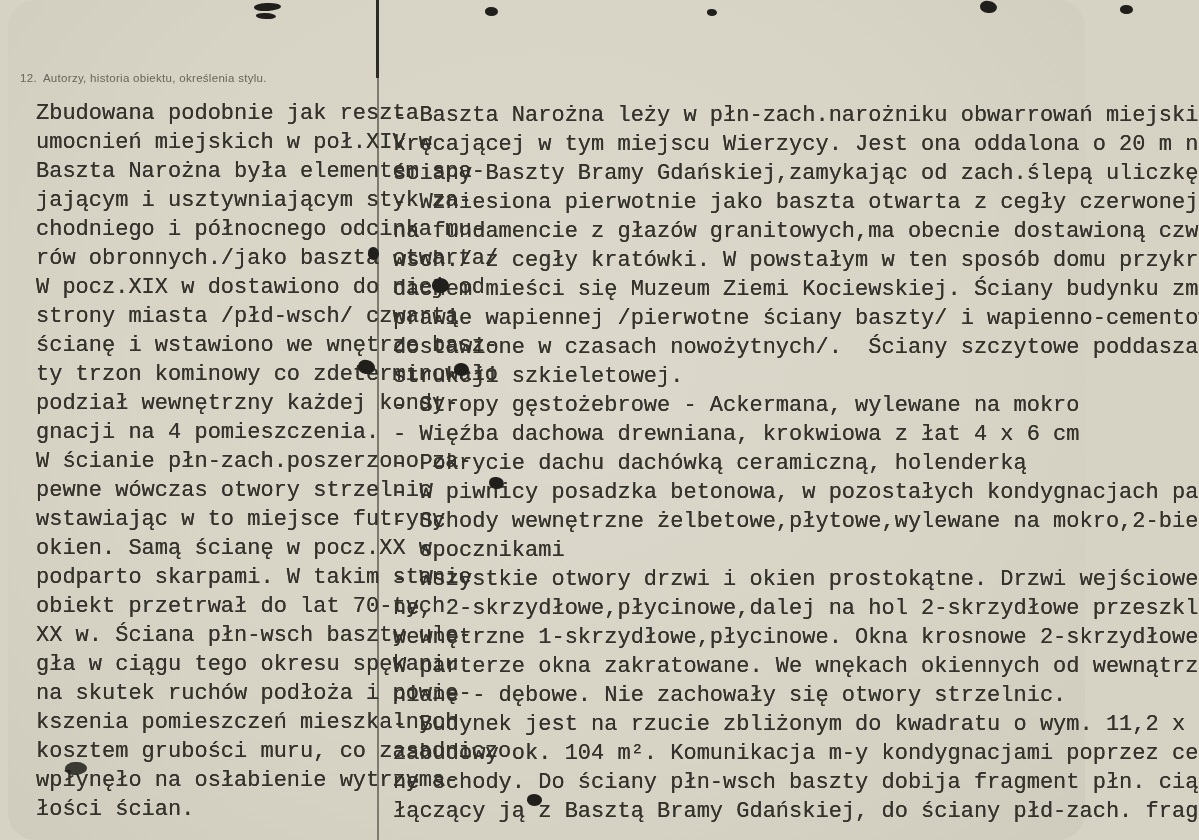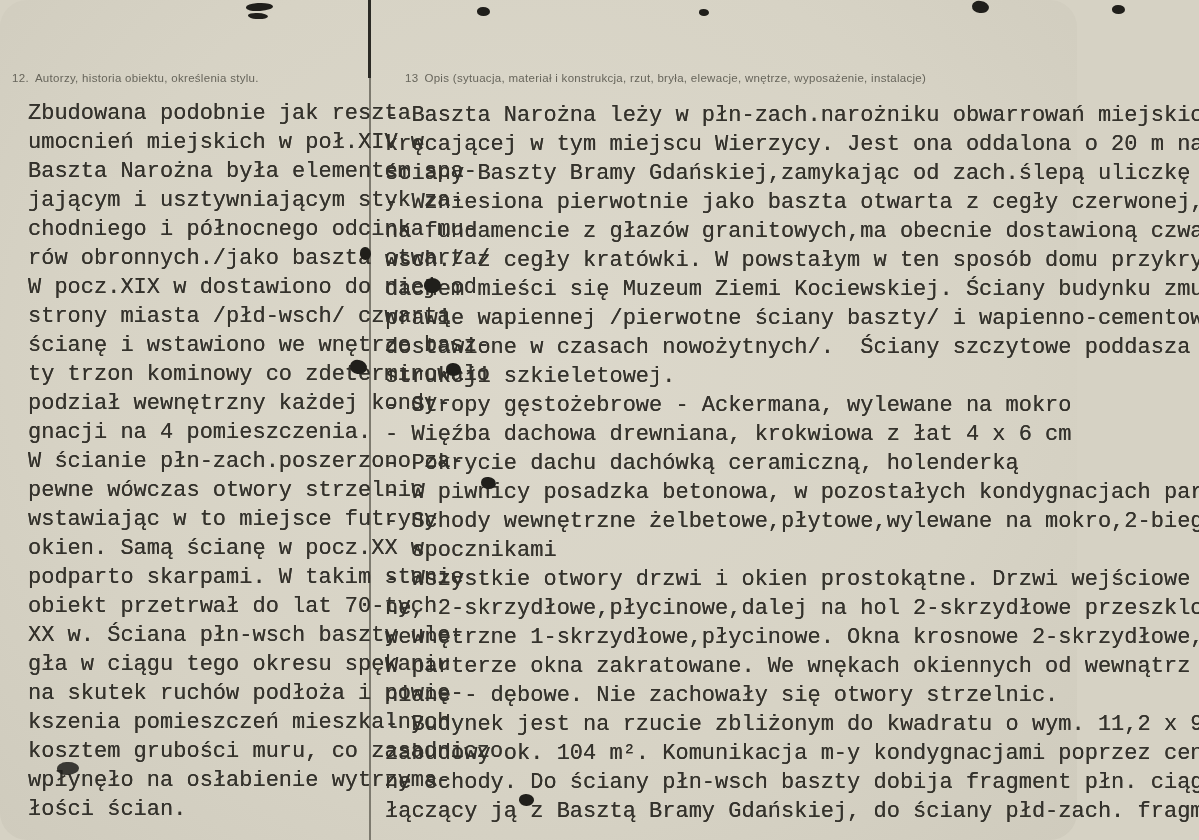--- a/index.html
+++ b/index.html
@@ -8,21 +8,21 @@
     width: 1199px;
     height: 840px;
     overflow: hidden;
   }
   body {
     font-family: "Liberation Mono", "DejaVu Sans Mono", monospace;
     background: #d6d2c4;
   }
   .paper {
     position: absolute;
-    left: 0; top: 0;
+    left: 8px; top: 0;
     width: 1077px;
     height: 840px;
     background: radial-gradient(ellipse at 50% 42%, #dcd8cb 0%, #d7d3c5 60%, #cfcbbd 100%);
     border-radius: 27px;
   }
   .divider {
     position: absolute;
     left: 369px;
     top: 0;
     width: 2px;
@@ -68,23 +68,20 @@
 </head>
 <body>
 
 <div class="paper">
 
   <div class="divider"></div>
   <div class="divider-top"></div>
 
   <div class="header header-left">
     <span class="sec-num">12.</span><span>Autorzy, historia obiektu, określenia stylu.</span>
-  </div>
-  <div class="header header-right">
-    <span class="sec-num">13</span><span>Opis (sytuacja, materiał i konstrukcja, rzut, bryła, elewacje, wnętrze, wyposażenie, instalacje)</span>
   </div>
 
   <div class="col col-left">Zbudowana podobnie jak reszta
 umocnień miejskich w poł.XIV w
 Baszta Narożna była elementem spa-
 jającym i usztywniającym styk za-
 chodniego i północnego odcinka mu-
 rów obronnych./jako baszta otwarta/
 W pocz.XIX w dostawiono do niej od
 strony miasta /płd-wsch/ czwartą

